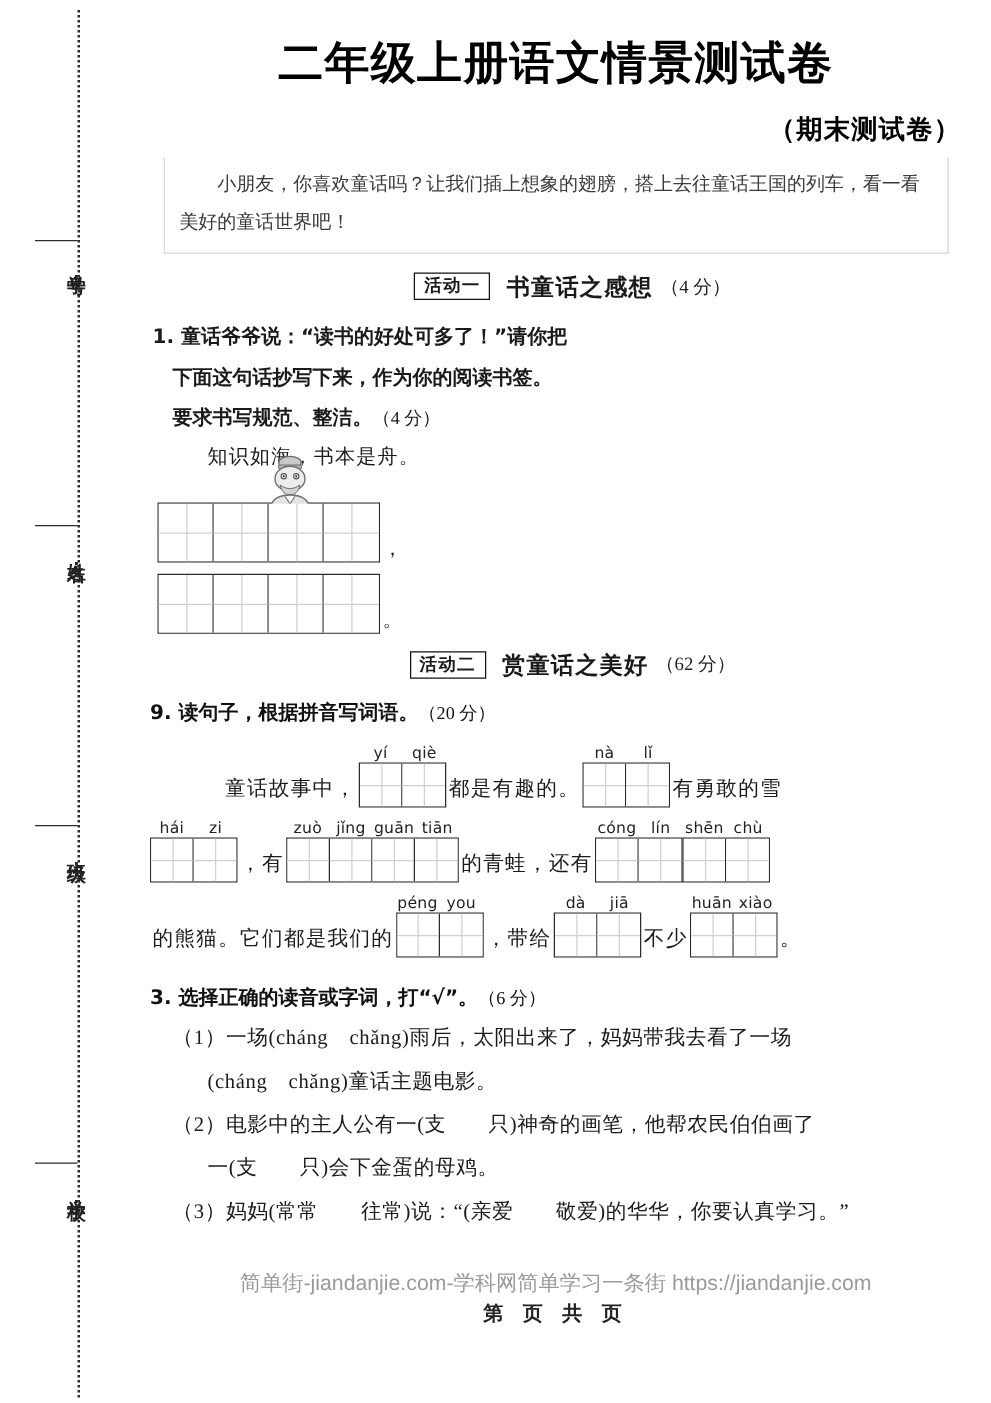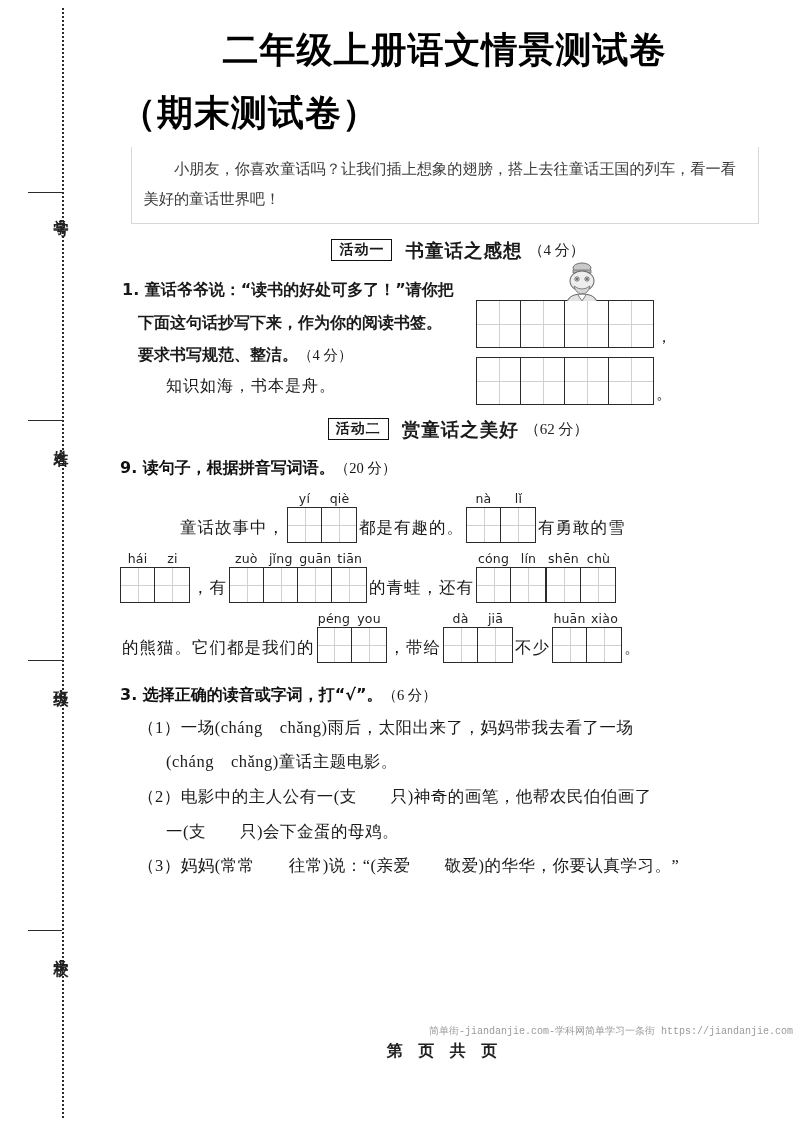--- a/index.html
+++ b/index.html
@@ -59,24 +59,24 @@
     margin-top: 26px;
     text-align: center;
     font-family: "DejaVu Sans", sans-serif;
     font-weight: bold;
     font-size: 36px;
     letter-spacing: 1px;
     color: #000;
   }
   .title-sub {
     margin-top: 14px;
-    text-align: left;
-    font-family: "DejaVu Sans", sans-serif;
-    font-weight: bold;
-    font-size: 36px;
+    text-align: right;
+    font-family: "DejaVu Sans", sans-serif;
+    font-weight: bold;
+    font-size: 21px;
     letter-spacing: 1px;
     color: #000;
   }
 
   .meta-line {
     margin-top: 16px;
     text-align: right;
     padding-right: 34px;
     font-family: "DejaVu Sans", sans-serif;
     font-size: 14.5px;
@@ -146,21 +146,21 @@
   }
   .activity-pts {
     display: inline-block;
     margin-left: 2px;
     font-size: 15px;
     vertical-align: middle;
     color: #222;
   }
 
   
-  .q-block { margin-top: 11px; position: relative; }
+  .q-block { margin-top: 11px; position: relative; flex-direction: column; }
   .q-num-line {
     font-family: "DejaVu Sans", sans-serif;
     font-weight: bold;
     font-size: 16px;
     line-height: 1.9;
     color: #111;
   }
   .q-num-line .pts {
     font-family: "Liberation Serif", serif;
     font-weight: normal;
@@ -249,23 +249,23 @@
     font-family: "Liberation Serif", serif;
     padding-left: 18px;
     letter-spacing: 0.5px;
   }
   .choice-line.cont { padding-left: 46px; }
 
   
   .footer-wm {
     position: absolute;
     left: 0; right: 0; bottom: 34px;
-    text-align: right;
-    font-family: Liberation Mono, monospace;
-    font-size: 10px;
+    text-align: center;
+    font-family: Liberation Sans, sans-serif;
+    font-size: 17px;
     color: #9a9a9a;
   }
   .footer-page {
     position: absolute;
     left: 0; right: 0; bottom: 10px;
     text-align: center;
     font-family: "DejaVu Sans", sans-serif;
     font-weight: bold;
     font-size: 16px;
     letter-spacing: 5px;

